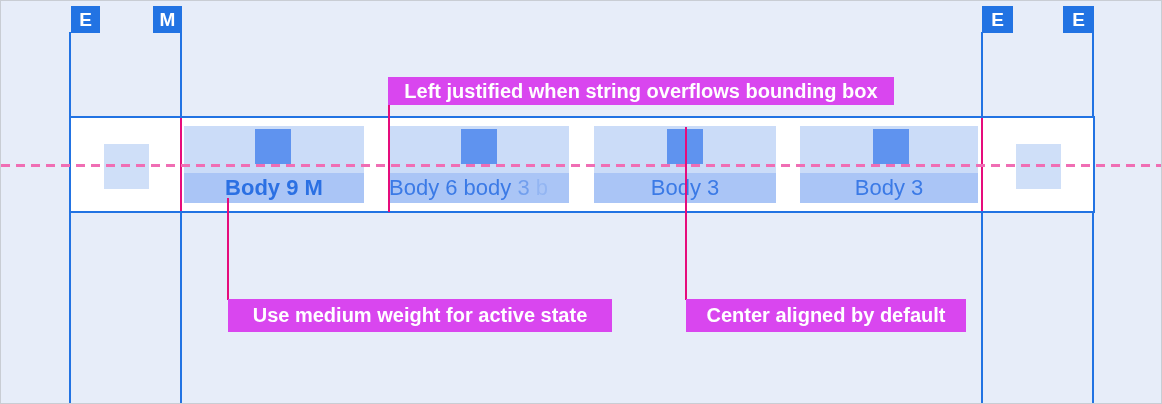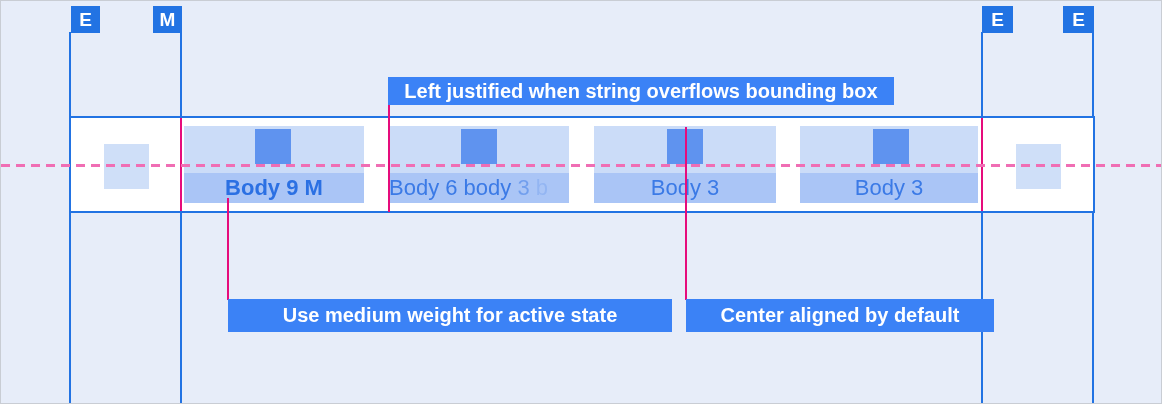--- a/index.html
+++ b/index.html
@@ -35,21 +35,21 @@
   .bar-overlay-line{position:absolute;top:117px;height:93px;width:2px;background:#e60c7c;z-index:5;}
   
   .dashline{
     position:absolute;left:0;top:163px;width:1162px;height:3px;z-index:6;
     background:repeating-linear-gradient(90deg,#f06eb4 0 9px,rgba(0,0,0,0) 9px 15px);
   }
   
   .callout-line{position:absolute;width:2px;background:#e60c7c;z-index:7;}
   
   .note{
-    position:absolute;background:#3b82f6;color:#ffffff;font-weight:bold;font-size:20px;
+    position:absolute;background:#d946ef;color:#ffffff;font-weight:bold;font-size:20px;
     text-align:center;white-space:nowrap;z-index:9;
   }
   .note .caret{
     position:absolute;top:-7px;left:199px;width:0;height:0;
     border-left:7px solid rgba(0,0,0,0);border-right:7px solid rgba(0,0,0,0);
     border-bottom:7px solid #e60c7c;
   }
 </style>
 </head>
 <body>
@@ -99,17 +99,17 @@
 
   <div class="dashline"></div>
 
   <div class="callout-line" style="left:387px;top:103px;height:108px"></div>
   <div class="callout-line" style="left:226px;top:197px;height:102px"></div>
   <div class="callout-line" style="left:684px;top:126px;height:173px"></div>
 
   <div class="note" style="left:387px;top:76px;width:506px;height:28px;line-height:28px">Left justified when string overflows bounding box</div>
 
 
-  <div class="note" style="left:227px;top:298px;width:444px;height:33px;line-height:33px">Use medium weight for active state</div>
+  <div class="note" style="left:227px;top:298px;width:384px;height:33px;line-height:33px">Use medium weight for active state</div>
 
-  <div class="note" style="left:685px;top:298px;width:308px;height:33px;line-height:33px">Center aligned by default</div>
+  <div class="note" style="left:685px;top:298px;width:280px;height:33px;line-height:33px">Center aligned by default</div>
 
 </div>
 
 </body></html>

